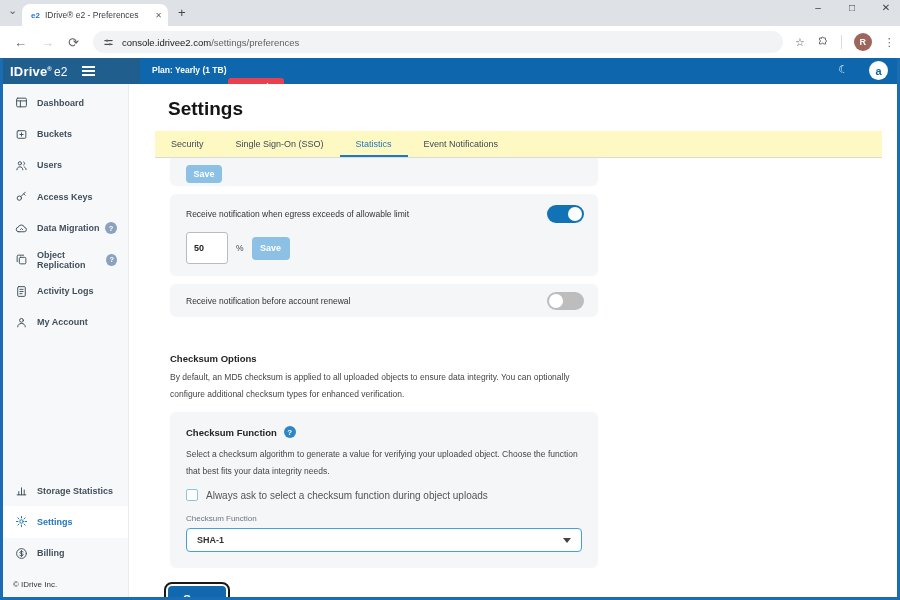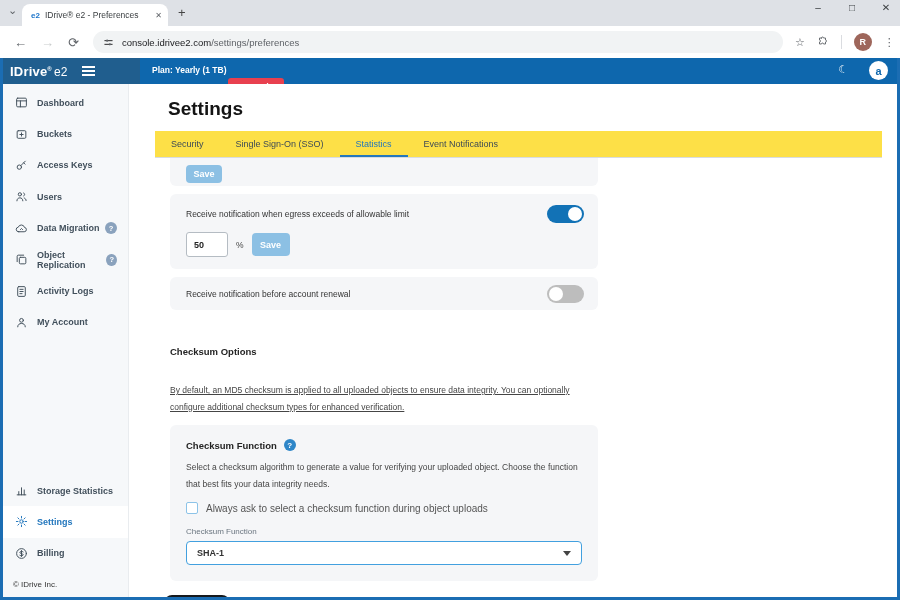--- a/index.html
+++ b/index.html
@@ -67,47 +67,47 @@
   .help-badge { margin-left:auto; margin-right:11px; width:12px; height:12px; border-radius:50%;
     background:#8aa2bd; color:#fff; font-size:7.5px; font-weight:bold; display:flex; align-items:center;
     justify-content:center; cursor:pointer; }
   .sb-bottom { position:absolute; bottom:28px; left:0; width:100%; }
   .sb-item.active { background:#fff; color:#2377bd; }
   .sb-copyright { position:absolute; bottom:8px; left:10px; font-size:8px; color:#333; }
 
   
   .main { position:absolute; left:140px; top:84px; width:757px; height:513px; background:#fff; overflow:hidden; }
   .page-title { margin:14px 0 0 28px; font-size:19px; font-weight:bold; color:#141414; }
-  .tabbar { margin:11px 15px 0 15px; height:27px; background:#fde047; border-bottom:1px solid #d8dce0;
+  .tabbar { margin:11px 15px 0 15px; height:27px; background:#fef9c3; border-bottom:1px solid #d8dce0;
     display:flex; }
   .tab-item { padding:0 16px; line-height:26px; font-size:9px; color:#3d4a56; cursor:pointer; }
   .tab-item.active { color:#2377bd; box-shadow:inset 0 -2px 0 #2377bd; }
 
   .content { margin-left:30px; width:428px; }
   .card { background:#f5f6f8; border-radius:6px; }
   .card-top { height:28px; border-radius:0 0 6px 6px; padding:5px 0 0 16px; }
   .btn-light { background:#8cc0e4; color:#fff; border:none; border-radius:4px; font-size:9px;
     font-weight:bold; cursor:pointer; font-family:inherit; }
   .btn-top { width:36px; height:18px; }
   .card-egress { margin-top:8px; padding:11px 14px 12px 16px; }
   .row { display:flex; align-items:center; }
   .pref-label { font-size:8.5px; color:#333; }
   .toggle { width:37px; height:18px; border-radius:9px; position:relative; margin-left:auto; cursor:pointer; }
   .toggle .knob { position:absolute; top:2px; width:14px; height:14px; border-radius:50%; background:#fff; }
   .toggle.on { background:#1272b6; } .toggle.on .knob { right:2px; }
   .toggle.off { background:#bdbdbd; } .toggle.off .knob { left:2px; }
   .egress-row2 { margin-top:9px; }
-  .egress-input { width:42px; height:25px; border:1px solid #b5bcc3; border-radius:3px; font-size:9px;
+  .egress-input { width:42px; height:32px; border:1px solid #b5bcc3; border-radius:3px; font-size:9px;
     font-weight:bold; color:#222; padding-left:7px; font-family:inherit; background:#fff; }
   .unit { font-size:8.5px; color:#444; margin:0 8px 0 8px; }
   .btn-egress { width:38px; height:23px; }
   .card-renewal { margin-top:8px; padding:9px 14px 9px 16px; height:33px; }
 
   .sec-heading { margin:36px 0 0 0; font-size:9.5px; font-weight:bold; color:#242424; }
-  .sec-desc { margin-top:25px; font-size:8.5px; color:#454545; line-height:1.95;text-decoration:underline; }
+  .sec-desc { margin-top:5px; font-size:8.5px; color:#454545; line-height:1.95; }
   .card-checksum { margin-top:10px; padding:14px 16px 16px 16px; }
   .cs-head { font-size:9.5px; font-weight:bold; color:#242424; display:flex; align-items:center; gap:7px; }
   .info-badge { width:12px; height:12px; border-radius:50%; background:#2e86c8; color:#fff; font-size:8px;
     font-weight:bold; display:flex; align-items:center; justify-content:center; cursor:pointer; }
   .cs-desc { margin-top:8px; font-size:8.5px; color:#454545; line-height:1.95; }
   .cb-row { margin-top:10px; display:flex; align-items:center; gap:8px; }
   .checkbox { width:12px; height:12px; border:1px solid #8cc3e8; border-radius:2px; background:#fff; cursor:pointer; }
   .cb-label { font-size:10px; color:#555; }
   .select-label { margin-top:13px; font-size:8px; color:#6b7680; }
   .select { margin-top:5px; height:24px; border:1.5px solid #42a0df; border-radius:4px; background:#fff;
@@ -201,34 +201,34 @@
           <svg class="ic" width="13" height="13" viewBox="0 0 24 24">
             <rect x="4" y="5" width="16" height="14" rx="2"></rect>
             <path d="M9 12h6M12 9v6"></path>
           </svg>
         </span>
       <span class="sb-label">Buckets</span>
     </div>
     <div class="sb-item">
       <span class="sb-ico">
           <svg class="ic" width="13" height="13" viewBox="0 0 24 24">
+            <circle cx="9" cy="8" r="3"></circle>
+            <path d="M3.5 20c0-3.5 2.5-5.5 5.5-5.5s5.5 2 5.5 5.5M16 5.5a3 3 0 0 1 0 5.5M17 14.8c2 .6 3.5 2.2 3.5 4.7"></path>
+          </svg>
+        </span>
+      <span class="sb-label">Users</span>
+    </div>
+    <div class="sb-item">
+      <span class="sb-ico">
+          <svg class="ic" width="13" height="13" viewBox="0 0 24 24">
             <circle cx="8" cy="15" r="4"></circle>
             <path d="M11 12l8-8M16 7l2.5 2.5"></path>
           </svg>
         </span>
       <span class="sb-label">Access Keys</span>
-    </div>
-    <div class="sb-item">
-      <span class="sb-ico">
-          <svg class="ic" width="13" height="13" viewBox="0 0 24 24">
-            <circle cx="9" cy="8" r="3"></circle>
-            <path d="M3.5 20c0-3.5 2.5-5.5 5.5-5.5s5.5 2 5.5 5.5M16 5.5a3 3 0 0 1 0 5.5M17 14.8c2 .6 3.5 2.2 3.5 4.7"></path>
-          </svg>
-        </span>
-      <span class="sb-label">Users</span>
     </div>
     <div class="sb-item">
       <span class="sb-ico">
           <svg class="ic" width="13" height="13" viewBox="0 0 24 24">
             <path d="M7 18h10a4 4 0 0 0 .5-7.97A6 6 0 0 0 6 9.6 4.2 4.2 0 0 0 7 18z"></path>
             <path d="M10 14l2-2 2 2"></path>
           </svg>
         </span>
       <span class="sb-label">Data Migration</span>
       <span class="help-badge">?</span>

